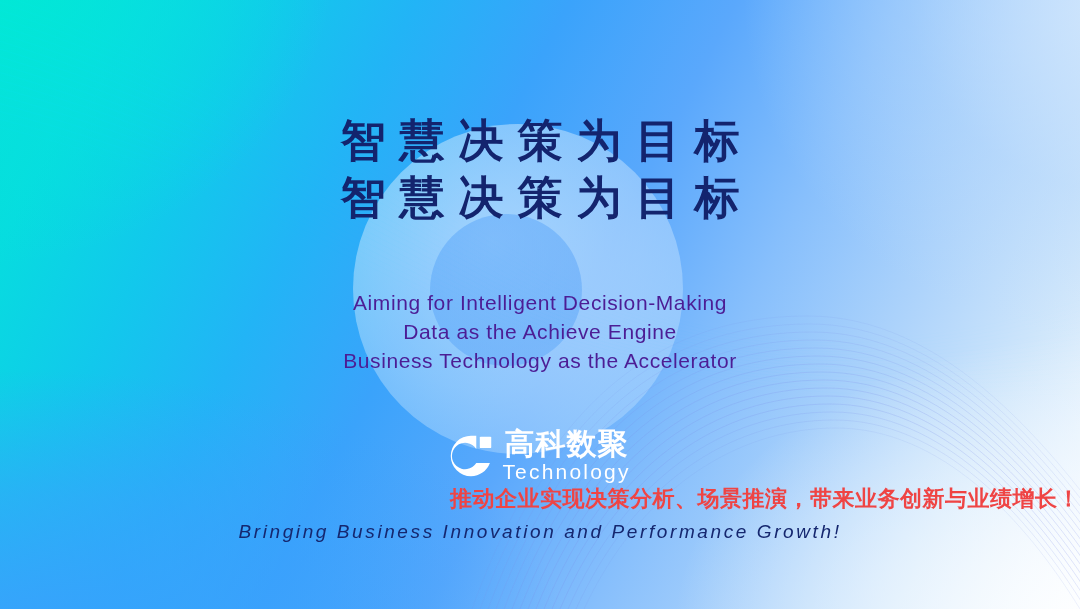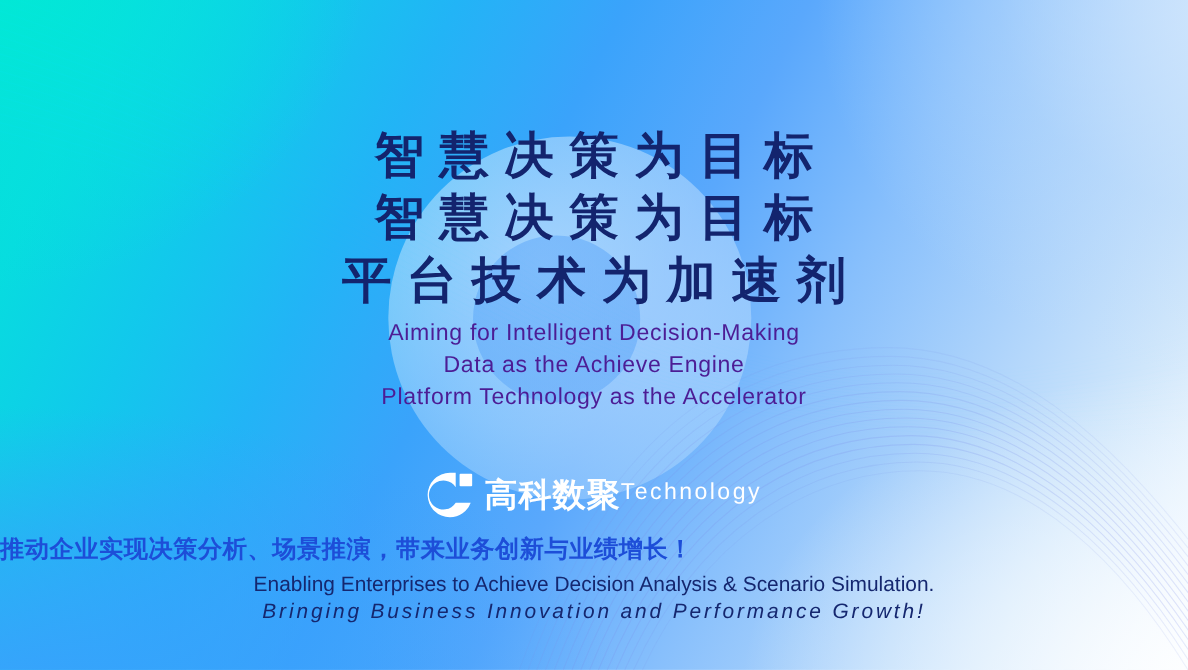--- a/index.html
+++ b/index.html
@@ -147,22 +147,22 @@
     gap: 9px;
   }
   .logo-mark {
     width: 44px;
     height: 44px;
     flex: none;
     display: block;
   }
   .logo-words {
     display: flex;
-    flex-direction: row;
-    align-items: flex-start;
+    flex-direction: column;
+    align-items: center;
     justify-content: center;
     line-height: 1;
   }
   .logo-cn {
     color: #ffffff;
     font-size: 30px;
     font-weight: bold;
     letter-spacing: 1px;
     line-height: 31px;
   }
@@ -174,22 +174,22 @@
     line-height: 23px;
     margin-top: 1px;
   }
 
   
   .tagline-cn {
     position: absolute;
     left: 0;
     right: 0;
     top: 484px;
-    text-align: left;
-    color: #1d4ed8;
+    text-align: right;
+    color: #ef4444;
     font-size: 22px;
     font-weight: bold;
     letter-spacing: 0.5px;
     white-space: nowrap;
   }
   .tagline-en {
     position: absolute;
     left: 0;
     right: 0;
     top: 519px;
@@ -254,39 +254,37 @@
       <path d="M 472 609 C 554 382 676 316 808 316 C 940 316 1052 434 1164 609" opacity="0.14"></path>
       <path d="M 568 609 C 626 478 724 412 832 412 C 940 412 1028 506 1092 609" opacity="0.22"></path>
       <path d="M 576 609 C 632 486 728 420 834 420 C 940 420 1026 512 1086 609" opacity="0.18"></path>
       <path d="M 584 609 C 638 494 732 428 836 428 C 940 428 1024 518 1080 609" opacity="0.14"></path>
     </g>
   </svg>
 
   <div class="headline">
     <div>智慧决策为目标</div>
     <div>智慧决策为目标</div>
-    <div>平台技术为加速剂</div>
   </div>
 
   <div class="subhead">
     <div>Aiming for Intelligent Decision-Making</div>
     <div>Data as the Achieve Engine</div>
-    <div>Platform Technology as the Accelerator</div>
+    <div>Business Technology as the Accelerator</div>
   </div>
 
   <div class="logo">
     <svg class="logo-mark" viewBox="0 0 100 100">
       <path d="M50 4 A46 46 0 1 0 50 96 A46 46 0 0 0 93 66 L62 66 A30 30 0 1 1 62 34 L62 4 Z" fill="#ffffff"></path>
       <rect x="70" y="6" width="26" height="26" rx="2" fill="#ffffff"></rect>
     </svg>
     <div class="logo-words">
       <div class="logo-cn">高科数聚</div>
       <div class="logo-en">Technology</div>
     </div>
   </div>
 
   <div class="tagline-cn">推动企业实现决策分析、场景推演，带来业务创新与业绩增长！</div>
   <div class="tagline-en">
-    <div class="line1">Enabling Enterprises to Achieve Decision Analysis &amp; Scenario Simulation.</div>
     <div class="line2">Bringing Business Innovation and Performance Growth!</div>
   </div>
 
 </div>
 
 </body></html>

